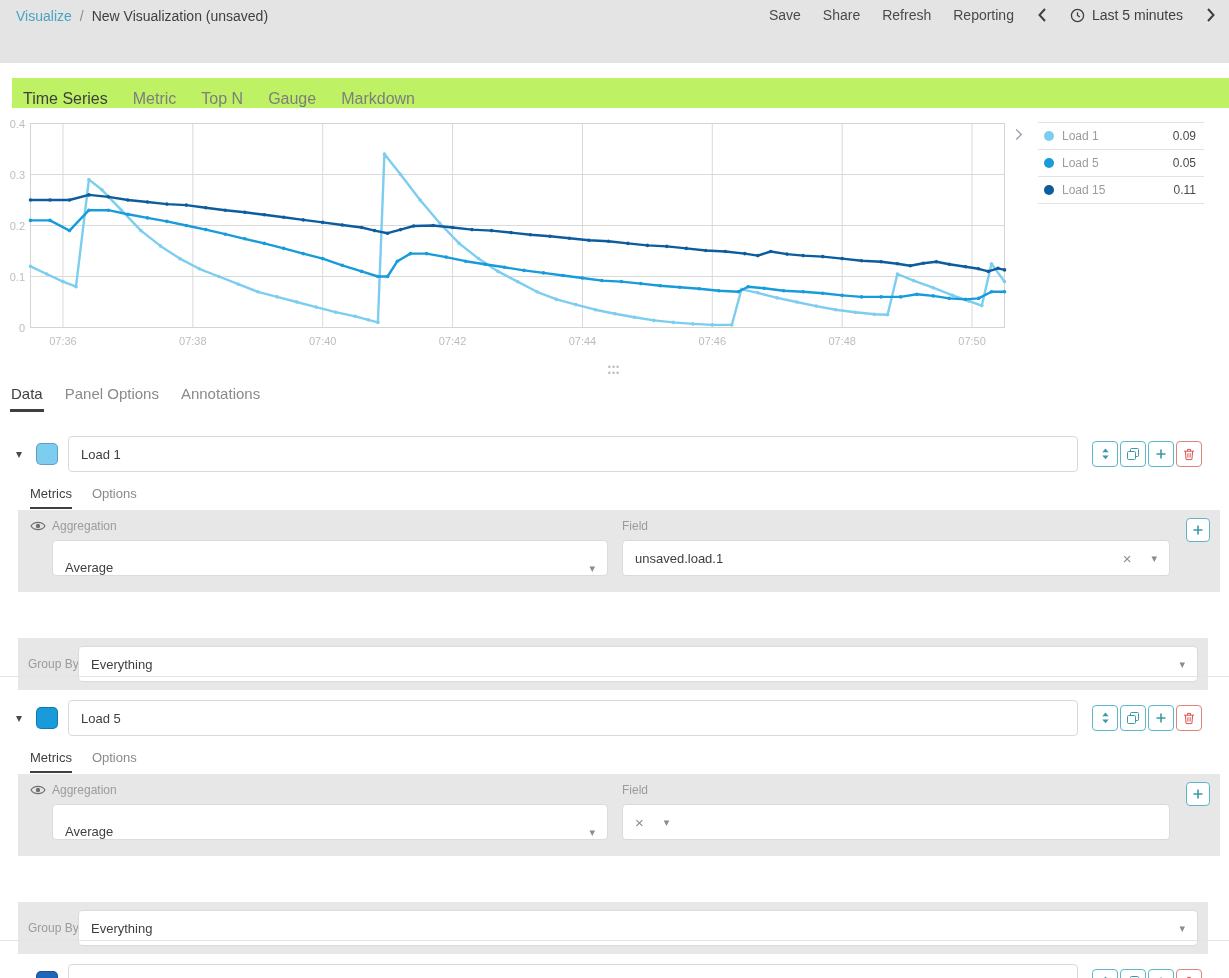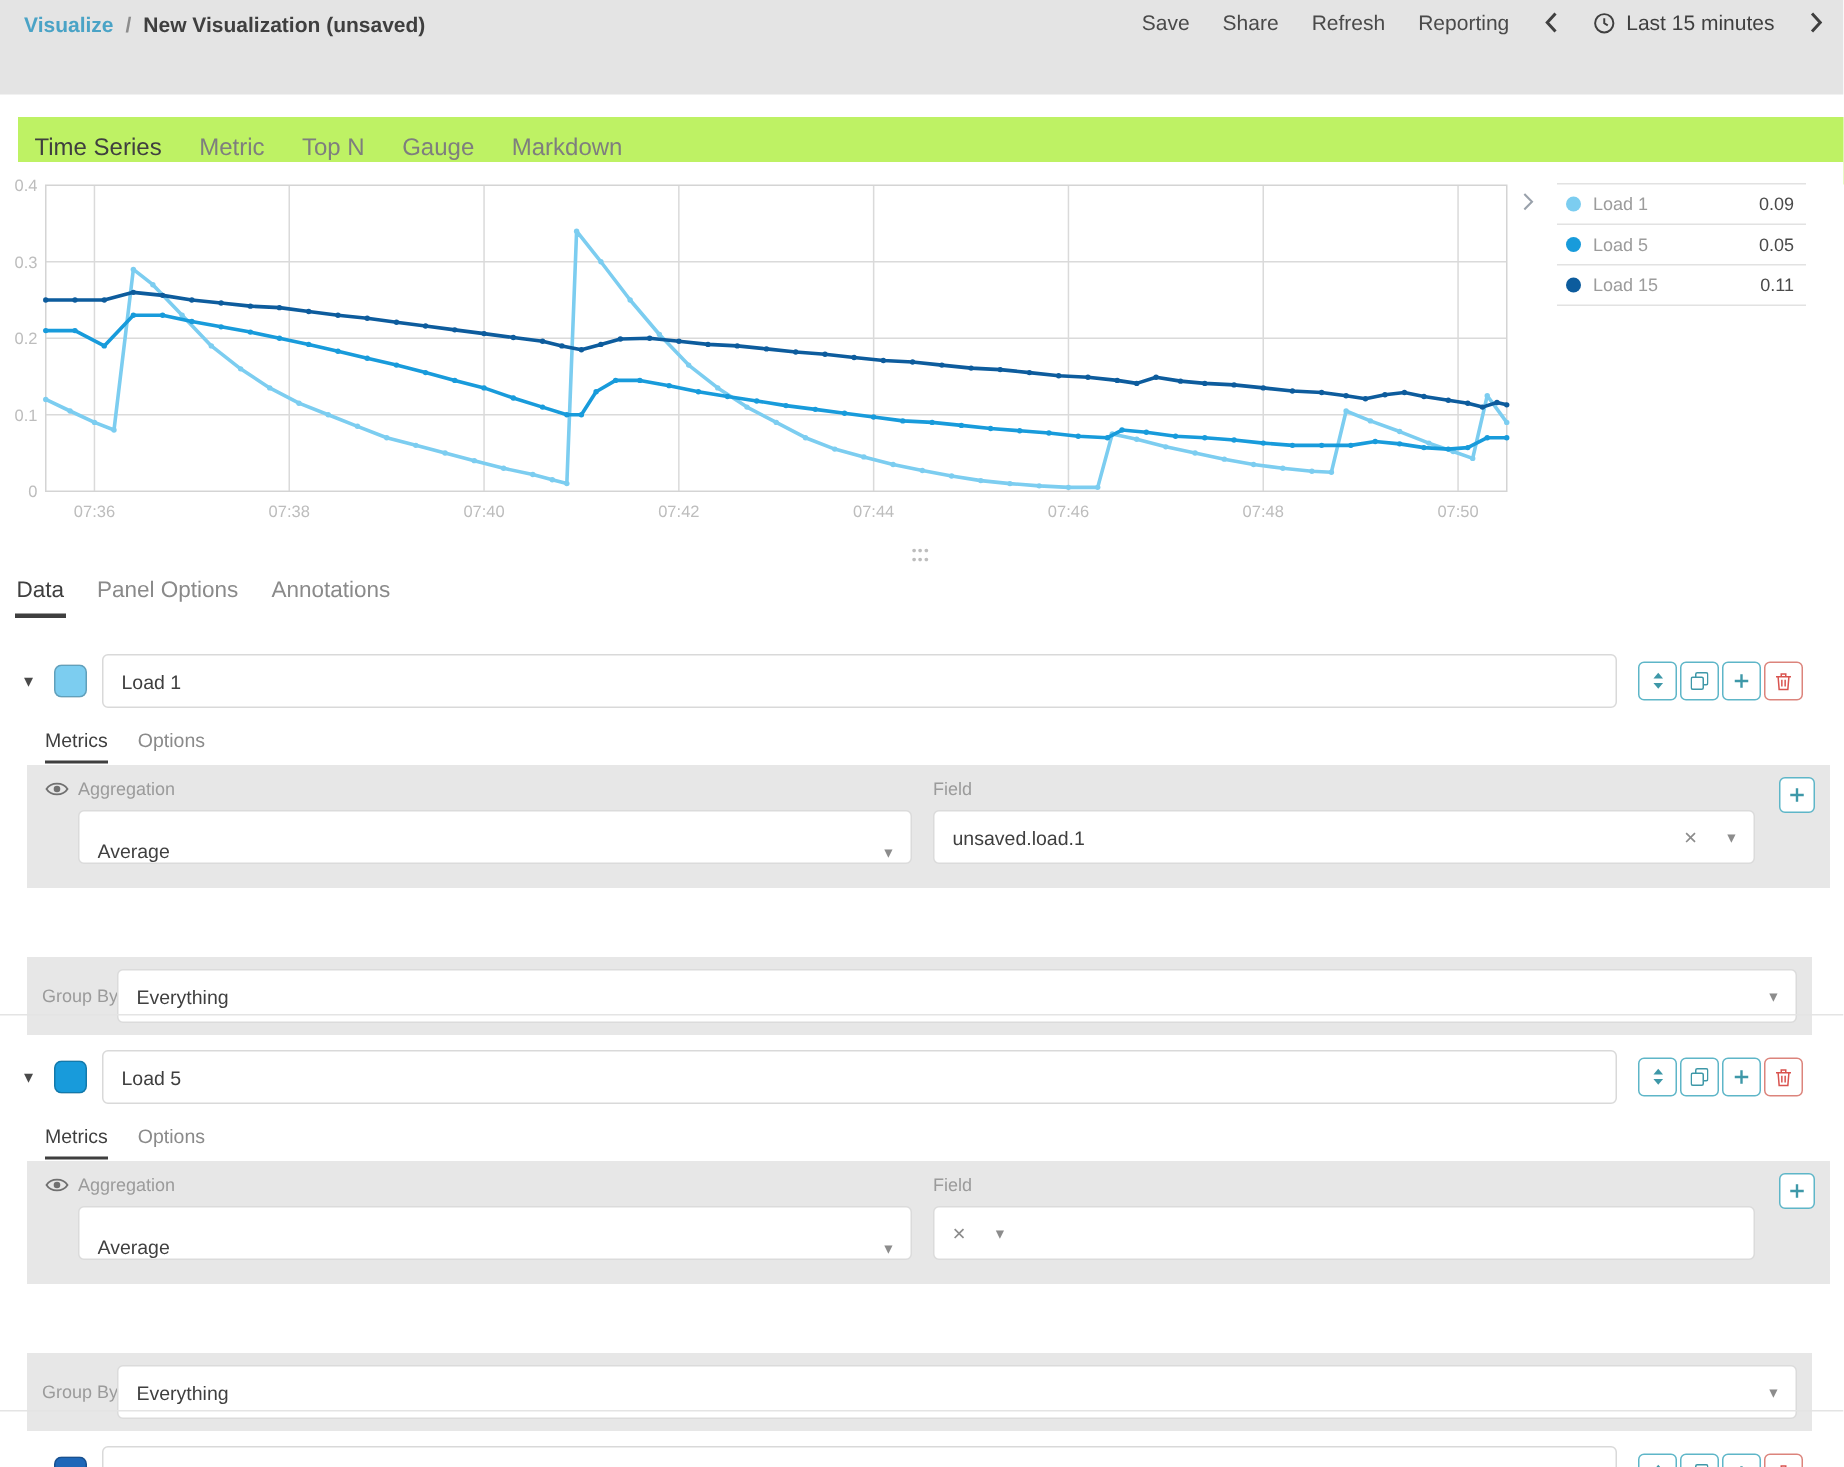--- a/index.html
+++ b/index.html
@@ -3,21 +3,21 @@
 <meta charset="utf-8">
 <style>
   html,body{margin:0;padding:0;}
   body{
     width:1229px;height:978px;position:relative;overflow:hidden;background:#fff;
     font-family:"Liberation Sans","DejaVu Sans",sans-serif;color:#3F3F3F;
     -webkit-font-smoothing:antialiased;
   }
   
   .topbar{position:absolute;left:0;top:0;width:1229px;height:63px;background:#E4E4E4;}
-  .breadcrumb{position:absolute;left:16px;top:8px;font-size:14px;display:flex;gap:8px;align-items:center;font-weight:bold;}
+  .breadcrumb{position:absolute;left:16px;top:8px;font-size:14px;display:flex;gap:8px;align-items:center;}
   .crumb-link{color:#4AA3C6;cursor:pointer;}
   .crumb-sep{color:#8C8C8C;}
   .crumb-current{color:#3F3F3F;}
   .topbar-right{position:absolute;right:12px;top:6px;display:flex;align-items:center;gap:22px;font-size:14px;color:#4A4A4A;}
   .top-action{cursor:pointer;}
   .time-picker{display:flex;align-items:center;gap:7px;color:#3F3F3F;}
   .chev-btn{display:flex;align-items:center;cursor:pointer;padding:2px;}
   
   .vis-strip{position:absolute;left:12px;top:63px;width:1229px;height:45px;background:#bef264;display:flex;padding-left:10px;box-sizing:border-box;margin-top:15px;}
   .vis-tab{display:flex;align-items:center;margin-right:23px;font-size:16px;color:#7E7E7E;cursor:pointer;border-bottom:4px solid transparent;padding:0 1px;}
@@ -90,21 +90,21 @@
     <span class="chev-btn">
       <svg width="8" height="14" viewBox="0 0 8 14">
           <path d="M7 1 L1.5 7 L7 13" stroke="#3F3F3F" stroke-width="2" fill="none"></path>
         </svg>
     </span>
     <span class="time-picker">
       <svg width="15" height="15" viewBox="0 0 16 16">
           <circle cx="8" cy="8" r="6.5" fill="none" stroke="#3F3F3F" stroke-width="1.4"></circle>
           <path d="M8 4.5 V8 L10.5 9.5" stroke="#3F3F3F" stroke-width="1.4" fill="none"></path>
         </svg>
-      <span>Last 15 minutes</span>
+      <span>Last 5 minutes</span>
     </span>
     <span class="chev-btn">
       <svg width="8" height="14" viewBox="0 0 8 14">
           <path d="M1 1 L6.5 7 L1 13" stroke="#3F3F3F" stroke-width="2" fill="none"></path>
         </svg>
     </span>
   </div>
 </div>
 
 <div class="vis-strip" id="vis-strip">

